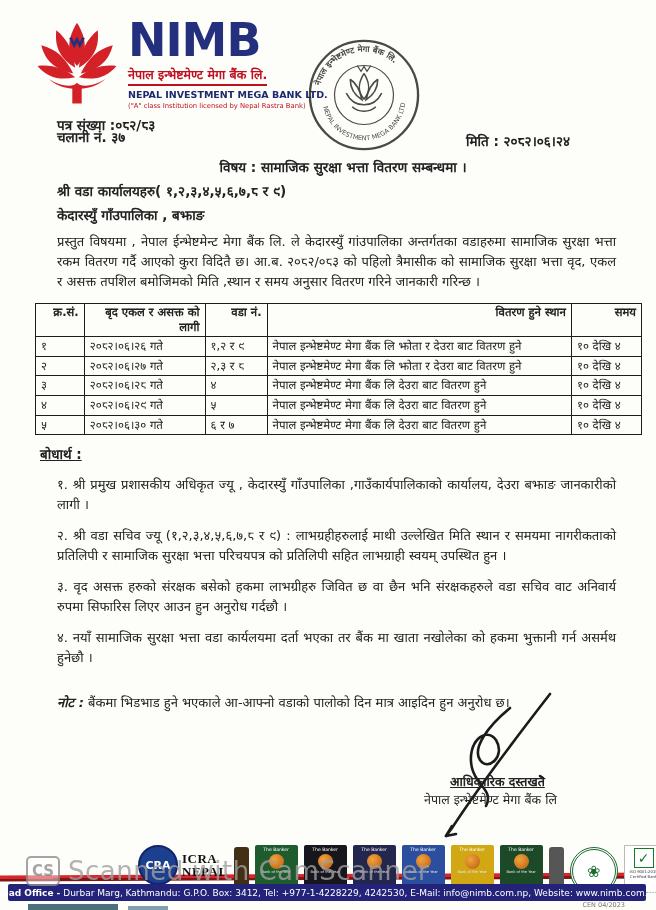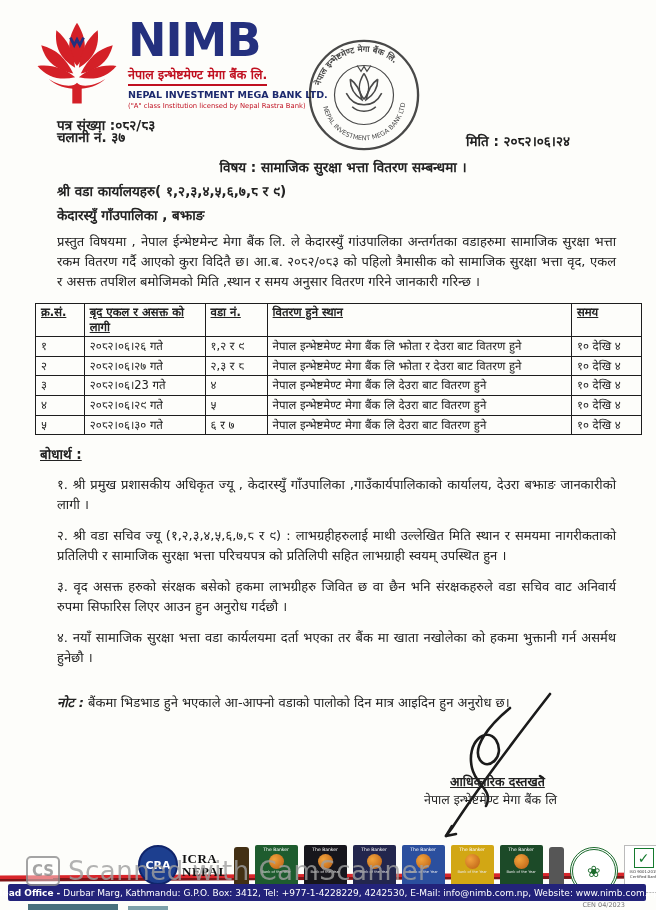--- a/index.html
+++ b/index.html
@@ -22,21 +22,21 @@
   
   .content{position:absolute;left:0;top:158px;width:656px;}
   .subject{ text-align:center;font-size:13.5px;font-weight:bold;margin:0 0 6px 30px;}
   .addr1{margin:2px 0 0 57px;font-size:13.5px;font-weight:bold;}
   .addr2{margin:6px 0 0 57px;font-size:13.5px;font-weight:bold;}
   .salutation{margin:12px 0 0 57px;font-size:13px;}
   .body-par{margin:8px 40px 0 57px;font-size:13px;line-height:1.52;text-align:justify;}
   
   table.dist{border-collapse:collapse;margin:12px 0 0 35px;width:607px;font-size:11.5px;}
   table.dist th,table.dist td{border:1.4px solid #1d1d1d;padding:1px 5px;vertical-align:top;}
-  table.dist th{font-weight:bold;text-align:left;line-height:1.3;text-decoration:underline;}
+  table.dist th{font-weight:bold;text-align:right;line-height:1.3;}
   table.dist td{line-height:1.45;}
   .col-sn{width:38px;} .col-date{width:112px;} .col-ward{width:52px;margin-left:24px;} .col-place{width:300px;} .col-time{width:60px;}
   td.c{text-align:left;padding-left:8px;}
   
   .bodharth-head{margin:10px 0 0 40px;font-size:13.5px;font-weight:bold;text-decoration:underline;}
   .point{margin:12px 40px 0 57px;font-size:13px;line-height:1.5;text-align:justify;}
   .note-line{margin:26px 40px 0 57px;font-size:13px;}
   .note-label{font-weight:bold;font-style:italic;}
   
   .sig-block{position:absolute;left:392px;top:690px;width:240px;height:150px;}
@@ -150,21 +150,21 @@
           </tr>
           <tr>
             <td>२</td>
             <td>२०८२।०६।२७  गते</td>
             <td>२,३ र ८</td>
             <td class="c">नेपाल इन्भेष्टमेण्ट मेगा बैंक लि झोता र देउरा बाट वितरण हुने</td>
             <td>१० देखि ४</td>
           </tr>
           <tr>
             <td>३</td>
-            <td>२०८२।०६।23  गते</td>
+            <td>२०८२।०६।२८  गते</td>
             <td>४</td>
             <td class="c">नेपाल इन्भेष्टमेण्ट मेगा बैंक लि देउरा बाट वितरण हुने</td>
             <td>१० देखि ४</td>
           </tr>
           <tr>
             <td>४</td>
             <td>२०८२।०६।२९  गते</td>
             <td>५</td>
             <td class="c">नेपाल इन्भेष्टमेण्ट मेगा बैंक लि देउरा बाट वितरण हुने</td>
             <td>१० देखि ४</td>

